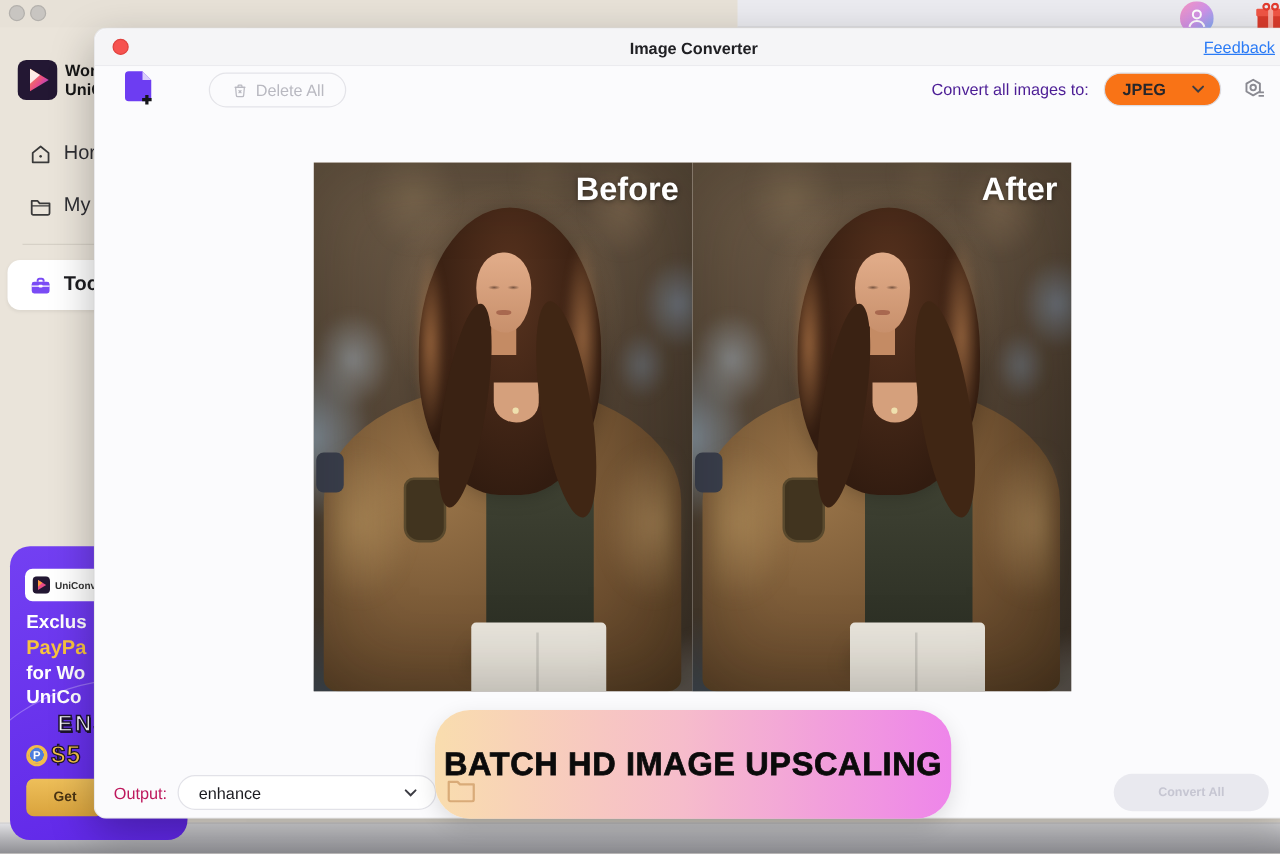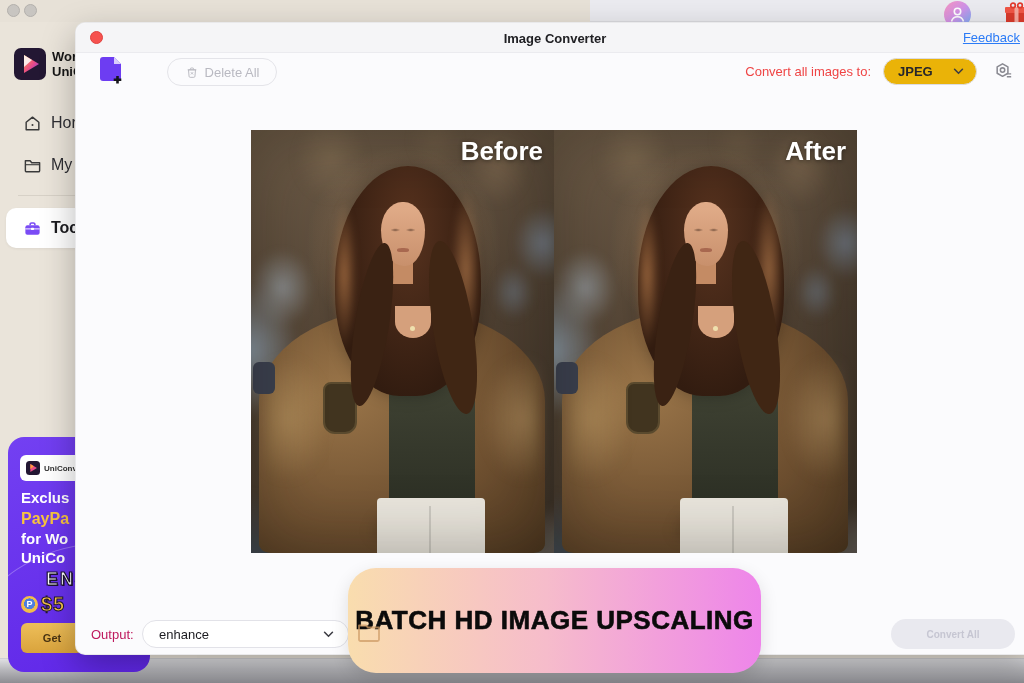--- a/index.html
+++ b/index.html
@@ -50,22 +50,22 @@
   
   .window{position:absolute;left:75px;top:22px;width:960px;height:633px;z-index:5;
     background:#fbfbfd;border-radius:10px;box-shadow:0 12px 34px rgba(0,0,0,.28);border:1px solid rgba(0,0,0,.07);}
   .titlebar{position:absolute;left:0;top:0;width:100%;height:30px;background:#f5f5f7;border-radius:10px 10px 0 0;border-bottom:1px solid #ebebef;}
   .close-btn{position:absolute;left:14px;top:8px;width:13px;height:13px;border-radius:50%;background:#f6524f;border:1px solid #e0423f;}
   .win-title{position:absolute;left:0;top:8px;width:100%;text-align:center;font-size:13px;font-weight:bold;color:#202024;}
   .feedback{position:absolute;right:14px;top:7px;font-size:13px;color:#2b7bf6;text-decoration:underline;cursor:pointer;}
 
   .toolbar-addfile{position:absolute;left:22px;top:33px;width:27px;height:29px;cursor:pointer;}
   .btn-deleteall{position:absolute;left:91px;top:35px;width:110px;height:28px;border-radius:15px;border:1px solid #e4e4e9;background:#fbfbfd;display:flex;align-items:center;justify-content:center;gap:6px;font-size:13px;color:#b9b9c1;}
-  .convert-to-label{position:absolute;right:163px;top:41px;font-size:13px;color:#ef4444;}
-  .format-select{position:absolute;right:57px;top:35px;width:94px;height:27px;border-radius:14px;border:1px solid #dcdce2;background:#eab308;display:flex;align-items:center;justify-content:space-between;padding:0 12px 0 14px;cursor:pointer;}
+  .convert-to-label{position:absolute;right:163px;top:41px;font-size:13px;color:#4c1d95;}
+  .format-select{position:absolute;right:57px;top:35px;width:94px;height:27px;border-radius:14px;border:1px solid #dcdce2;background:#f97316;display:flex;align-items:center;justify-content:space-between;padding:0 12px 0 14px;cursor:pointer;}
   .format-value{font-size:13px;font-weight:bold;color:#26262b;}
   .gear{position:absolute;right:19px;top:37px;width:23px;height:23px;cursor:pointer;}
 
   
   .photo{position:absolute;top:107px;width:303px;height:423px;overflow:hidden;
     background:linear-gradient(155deg,#6e5c48,#4c3e30 55%,#3a3026);}
   .photo.before{left:175px;} .photo.after{left:478px;}
   .ph{position:absolute;}
   .ph-bokeh{inset:-12px;filter:blur(4px);background:
     radial-gradient(70px 95px at 3% 52%, rgba(150,172,192,.8), transparent 70%),
@@ -118,21 +118,21 @@
   .ph-vig{inset:0;box-shadow:inset 0 0 70px rgba(18,14,10,.35);}
   .ph-label{position:absolute;top:6px;right:11px;font-size:26px;font-weight:bold;color:#fff;text-shadow:0 1px 4px rgba(0,0,0,.45);}
 
   
   .output-label{position:absolute;left:15px;top:604px;font-size:13px;color:#be185d;}
   .output-select{position:absolute;left:66px;top:597px;width:207px;height:28px;border-radius:15px;border:1px solid #e2e2e8;background:#fff;display:flex;align-items:center;justify-content:space-between;padding:0 14px 0 16px;cursor:pointer;}
   .output-value{font-size:13px;color:#1b1b20;}
   .btn-convertall{position:absolute;left:815px;top:596px;width:124px;height:30px;border-radius:16px;border:none;background:#e9e9ef;color:#c6c6d2;font-size:10px;font-weight:bold;font-family:"Liberation Sans",sans-serif;}
 
   
-  .ribbon{position:absolute;left:272px;top:545px;width:413px;height:105px;border-radius:28px;z-index:6;
+  .ribbon{position:absolute;left:272px;top:545px;width:413px;height:87px;border-radius:28px;z-index:6;
     background:linear-gradient(90deg,#f9ddae,#f6bccb 48%,#ee85ea);
     box-shadow:0 6px 18px rgba(0,0,0,.12);display:flex;align-items:center;justify-content:center;}
   .ribbon-text{font-size:26px;font-weight:bold;letter-spacing:.5px;color:#0b0b0b;-webkit-text-stroke:.6px #0b0b0b;}
   .folder-tan{position:absolute;left:281px;top:600px;width:24px;height:19px;z-index:7;opacity:.75;}
 
   .chev{flex:0 0 auto;}
 </style>
 </head>
 <body>
 

